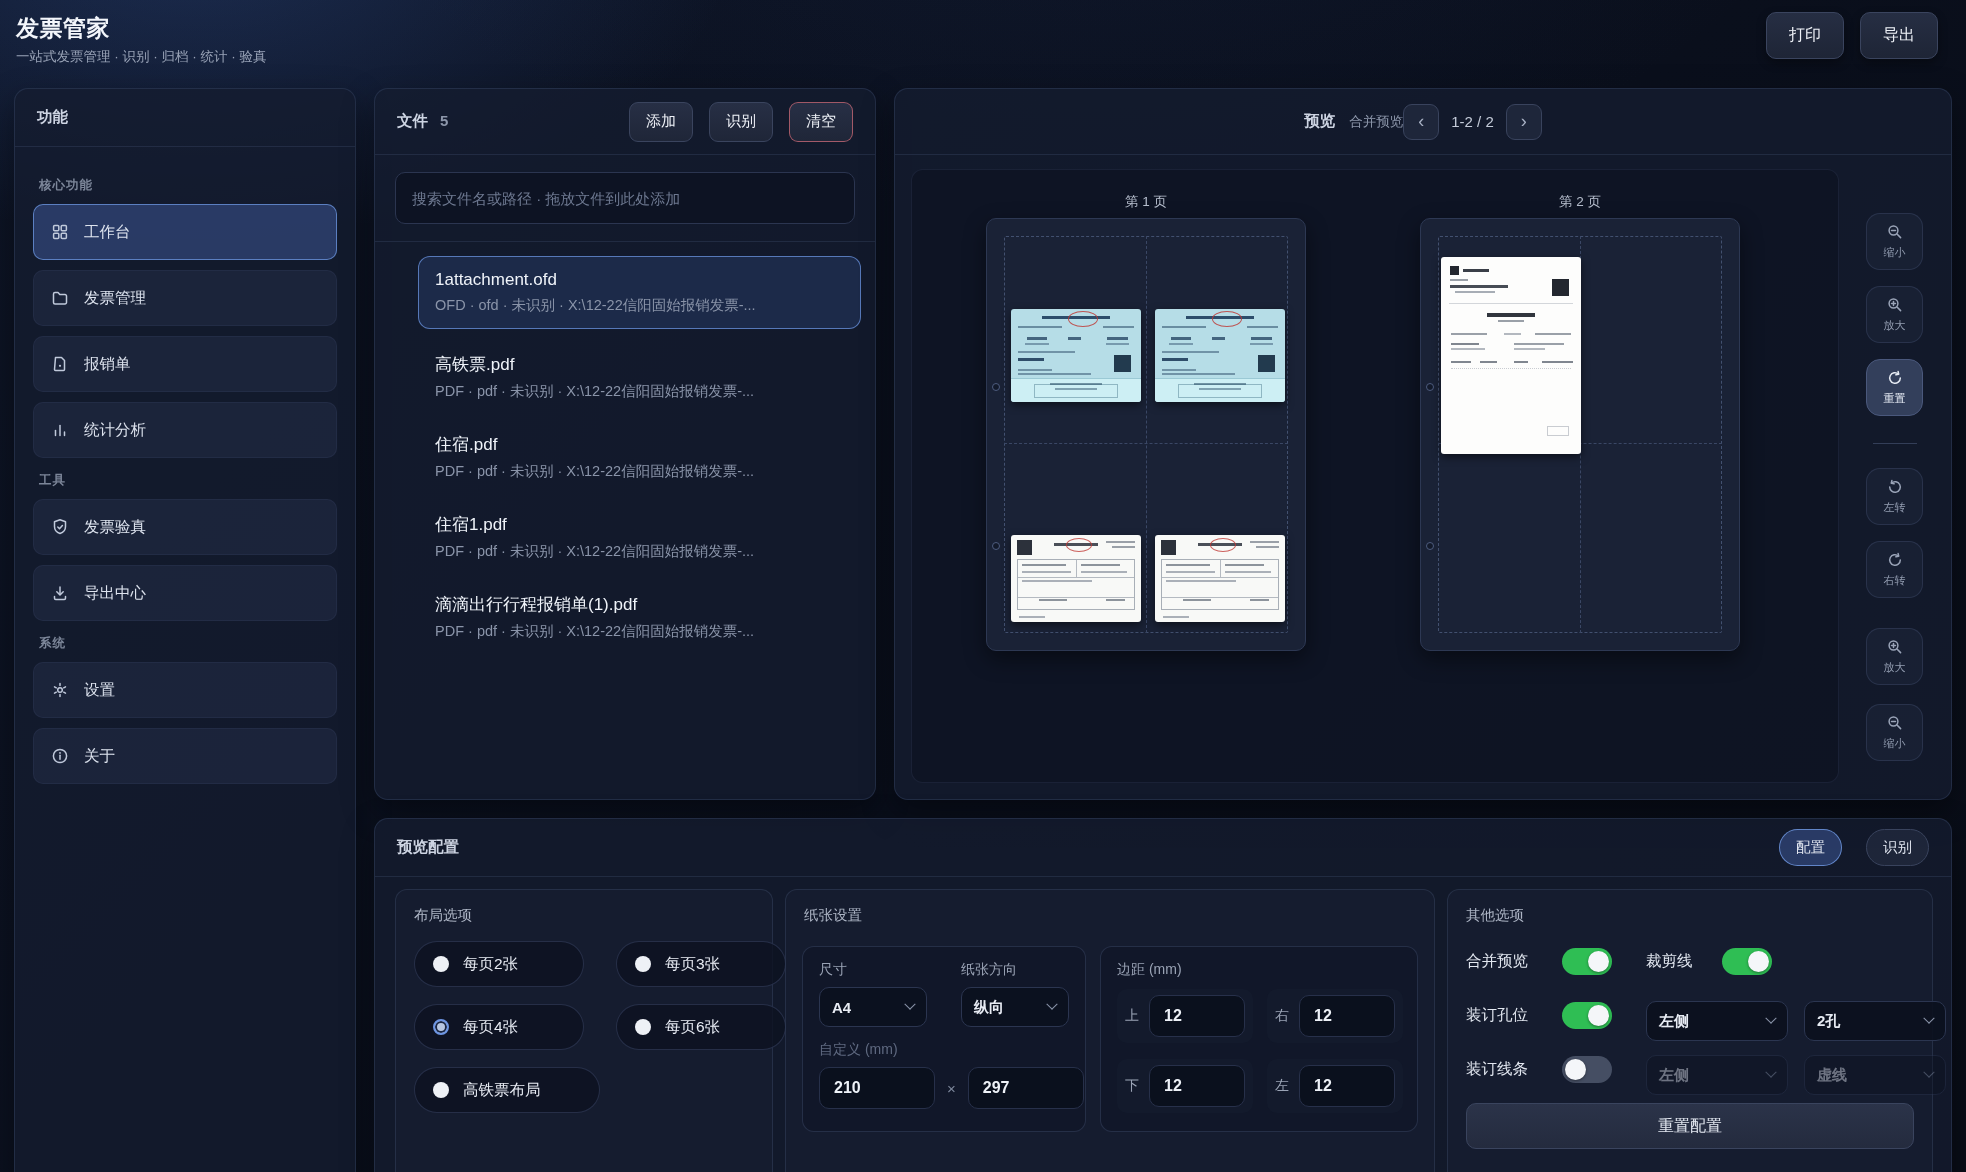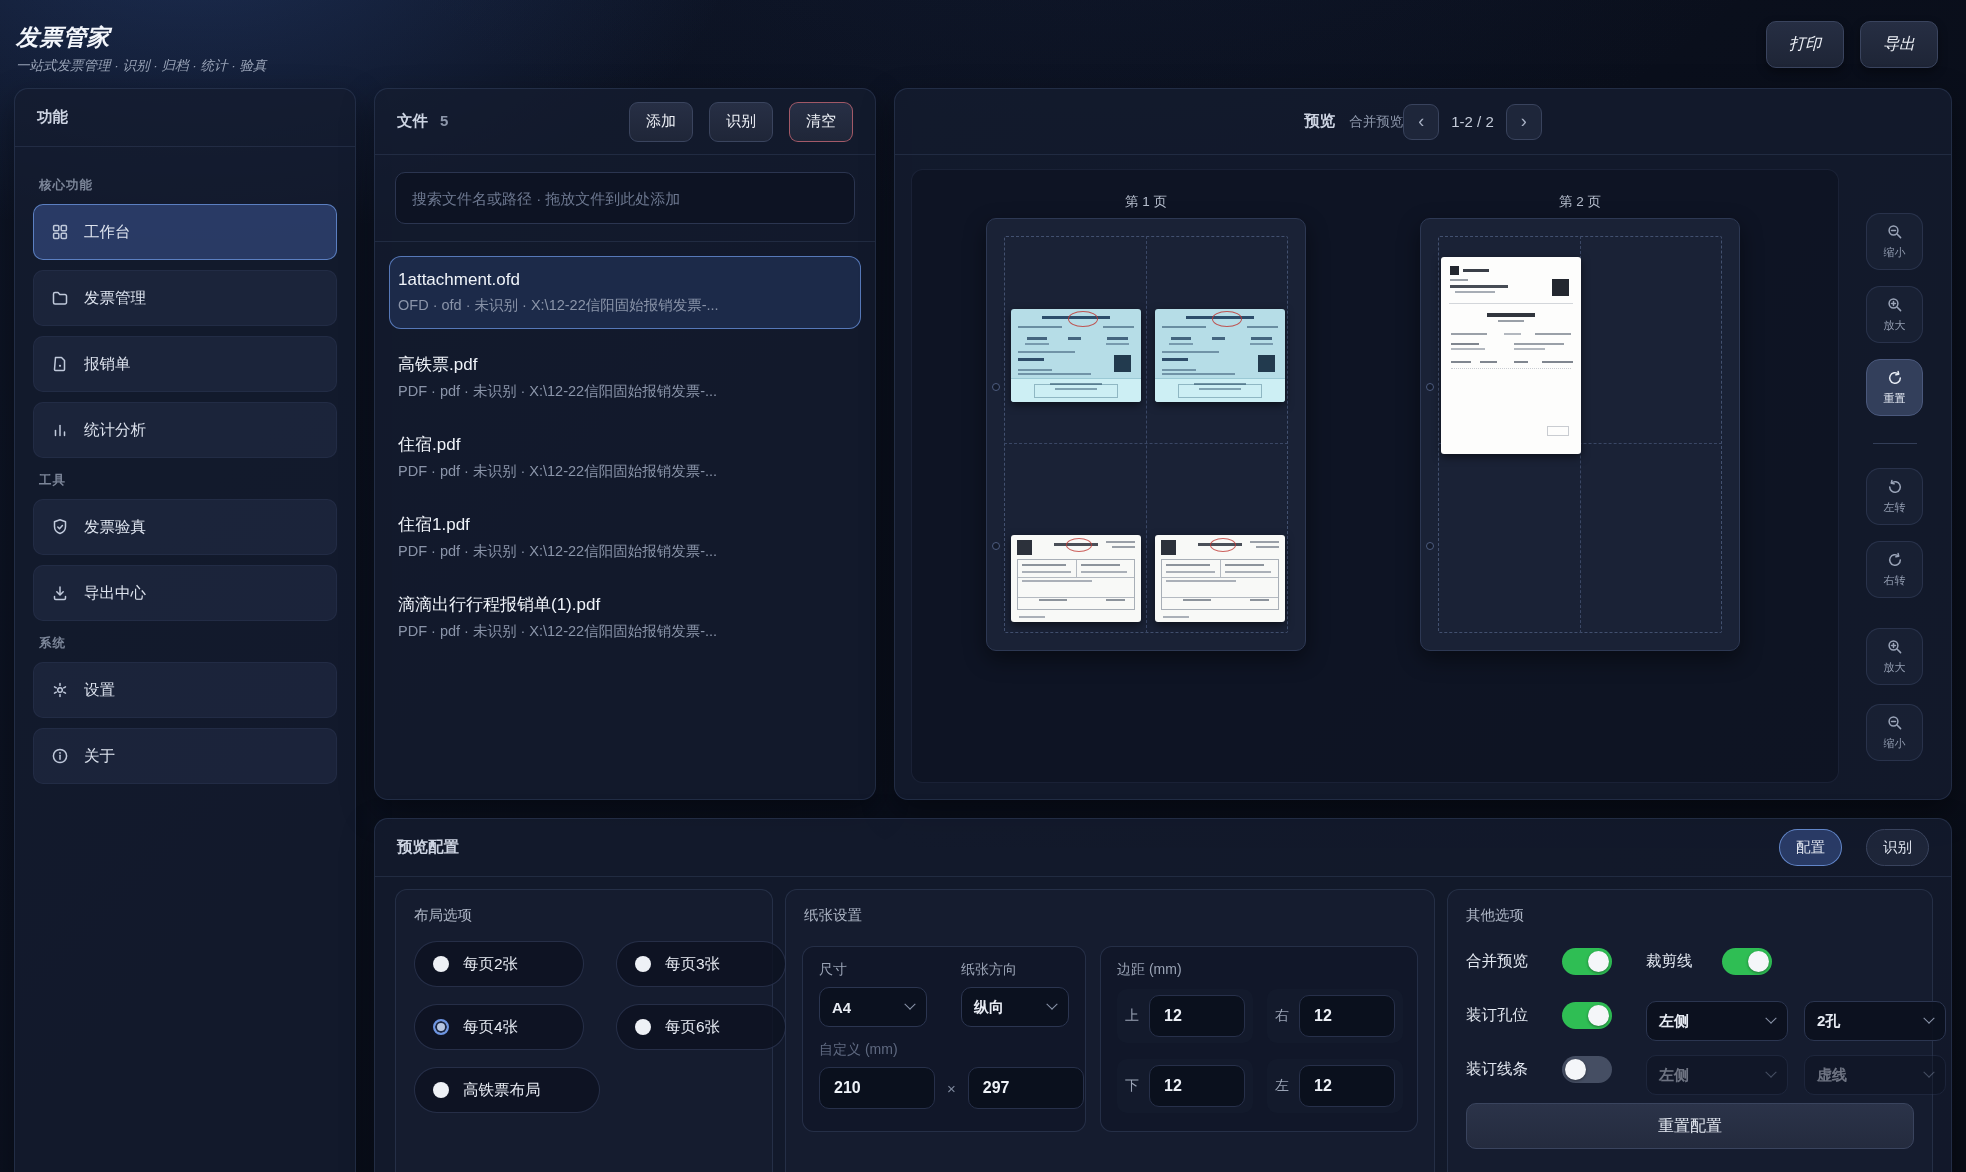--- a/index.html
+++ b/index.html
@@ -7,21 +7,21 @@
   body { font-family:"Liberation Sans","DejaVu Sans",sans-serif; }
   .app {
     position:relative; width:1966px; height:1172px; overflow:hidden;
     background:
       radial-gradient(900px 520px at 10% -6%, rgba(64,104,185,0.30), transparent 60%),
       radial-gradient(1200px 700px at 55% -20%, rgba(38,60,110,0.18), transparent 65%),
       linear-gradient(135deg,#0d1425 0%, #0a0f1c 55%, #090d17 100%);
     color:#e9edf5;
   }
   
-  .topbar { position:absolute; left:0; top:12px; width:100%; height:78px;font-style:italic; }
+  .topbar { position:absolute; left:0; top:3px; width:100%; height:78px; }
   .brand { position:absolute; left:16px; top:10px; }
   .brand-title { font-size:23px; font-weight:bold; color:#f3f6fb; letter-spacing:0.5px; }
   .brand-sub { margin-top:4px; font-size:13.5px; color:#99a3b7; }
   .top-actions { position:absolute; right:28px; top:9px; display:flex; gap:16px; }
   .btn-top {
     width:78px; height:47px; border-radius:10px; display:flex; align-items:center; justify-content:center;
     background:linear-gradient(180deg,#262e43,#1e2536); border:1px solid #3a445e;
     color:#eef1f7; font-size:16px; cursor:pointer; box-shadow:0 4px 10px rgba(0,0,0,.35);
   }
   
@@ -57,21 +57,21 @@
     background:linear-gradient(180deg,#272f45,#1f2638); border:1px solid #3a445e; color:#eef1f7; font-size:15px; cursor:pointer;
   }
   .btn-sm.danger { border:1px solid rgba(205,106,118,0.75); }
   .search-row { padding:17px 20px; border-bottom:1px solid rgba(58,70,100,0.40); }
   .search-input {
     width:100%; height:52px; border-radius:10px; background:rgba(13,19,34,0.9); border:1px solid #2b3550;
     color:#dfe5ef; font-size:15px; padding:0 16px; outline:none;
   }
   .search-input::placeholder { color:#6d7890; }
   .file-list { padding:14px 14px; }
-  .file-item { padding:13px 8px; border-radius:12px; border:1px solid transparent; margin-bottom:4px; cursor:pointer; }
+  .file-item { padding:13px 16px; border-radius:12px; border:1px solid transparent; margin-bottom:4px; cursor:pointer;margin-left:29px; }
   .file-item.sel { background:rgba(36,53,92,0.62); border:1px solid rgba(96,134,205,0.85); margin-bottom:10px; }
   .file-name { font-size:17px; color:#eff3f9; font-weight:500; }
   .file-meta { margin-top:6px; font-size:14.5px; color:#8a94a9; }
   
   .preview { left:894px; top:88px; width:1058px; height:712px; }
   .preview .panel-head { justify-content:center; height:66px; }
   .prev-title-wrap { display:flex; align-items:center; gap:14px; }
   .prev-sub { font-size:13.5px; color:#8d97ab; }
   .pager { display:flex; align-items:center; gap:12px; }
   .pg-btn {

